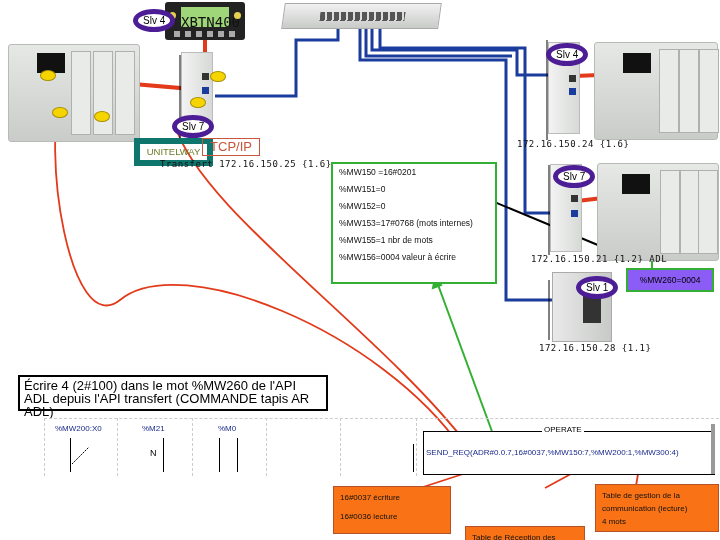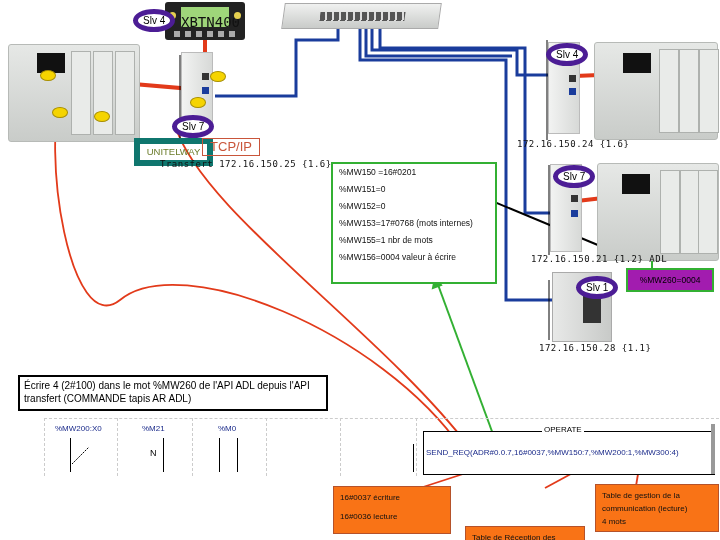--- a/index.html
+++ b/index.html
@@ -121,39 +121,39 @@
   <div class="port" style="left:20px;top:45px;background:#1a3c9c;"></div>
 </div>
 <div class="slv" style="left:553px;top:165px;">Slv 7</div>
 <div class="plc" style="left:597px;top:163px;width:120px;height:96px;">
   <div class="disp" style="left:24px;top:10px;width:28px;height:20px;"></div>
   <div class="mod" style="left:62px;"></div>
   <div class="mod" style="left:82px;"></div>
   <div class="mod" style="left:100px;"></div>
 </div>
 <div class="lbl" style="left:531px;top:254px;">172.16.150.21 {1.2} ADL</div>
-<div class="abs" style="left:626px;top:268px;width:84px;height:20px;border:2px solid #33b033;font-size:8.5px;line-height:20px;text-align:center;background:#a21caf;">%MW260=0004</div>
+<div class="abs" style="left:626px;top:268px;width:84px;height:20px;border:2px solid #33b033;font-size:8.5px;line-height:20px;text-align:center;background:#8b5cf6;">%MW260=0004</div>
 
 <div class="abs" style="left:552px;top:272px;width:58px;height:68px;background:linear-gradient(90deg,#e8e9e8,#c8cac8);border:1px solid #aaa;">
   <div class="abs" style="left:30px;top:12px;width:18px;height:38px;background:#333;"></div>
   <div class="abs" style="left:32px;top:15px;width:14px;height:8px;background:#5a8f6a;"></div>
 </div>
 <div class="slv" style="left:553px;top:276px;margin-left:23px;">Slv 1</div>
 <div class="lbl" style="left:539px;top:343px;">172.16.150.28 {1.1}</div>
 
 <div class="greenbox" style="left:331px;top:162px;width:162px;height:118px;">
   <div>%MW150 =16#0201</div>
   <div>%MW151=0</div>
   <div>%MW152=0</div>
   <div>%MW153=17#0768 (mots internes)</div>
   <div>%MW155=1 nbr de mots</div>
   <div>%MW156=0004 valeur à écrire</div>
 </div>
 
-<div class="abs" style="left:18px;top:375px;width:298px;height:28px;border:2px solid #000;font-size:10px;line-height:13px;padding:2px 4px;background:#fff;">Écrire 4 (2#100) dans le mot %MW260 de l'API ADL depuis l'API transfert (COMMANDE tapis AR ADL)</div>
+<div class="abs" style="left:18px;top:375px;width:298px;height:28px;border:2px solid #000;font-size:13px;line-height:13px;padding:2px 4px;background:#fff;">Écrire 4 (2#100) dans le mot %MW260 de l'API ADL depuis l'API transfert (COMMANDE tapis AR ADL)</div>
 
 <div class="ladder">
   <div class="cellsep" style="left:4px;"></div>
   <div class="cellsep" style="left:77px;"></div>
   <div class="cellsep" style="left:152px;"></div>
   <div class="cellsep" style="left:226px;"></div>
   <div class="cellsep" style="left:300px;"></div>
   <div class="cellsep" style="left:376px;"></div>
   <div class="abs" style="left:4px;top:0;width:690px;border-top:1px dashed #ccc;"></div>
 

